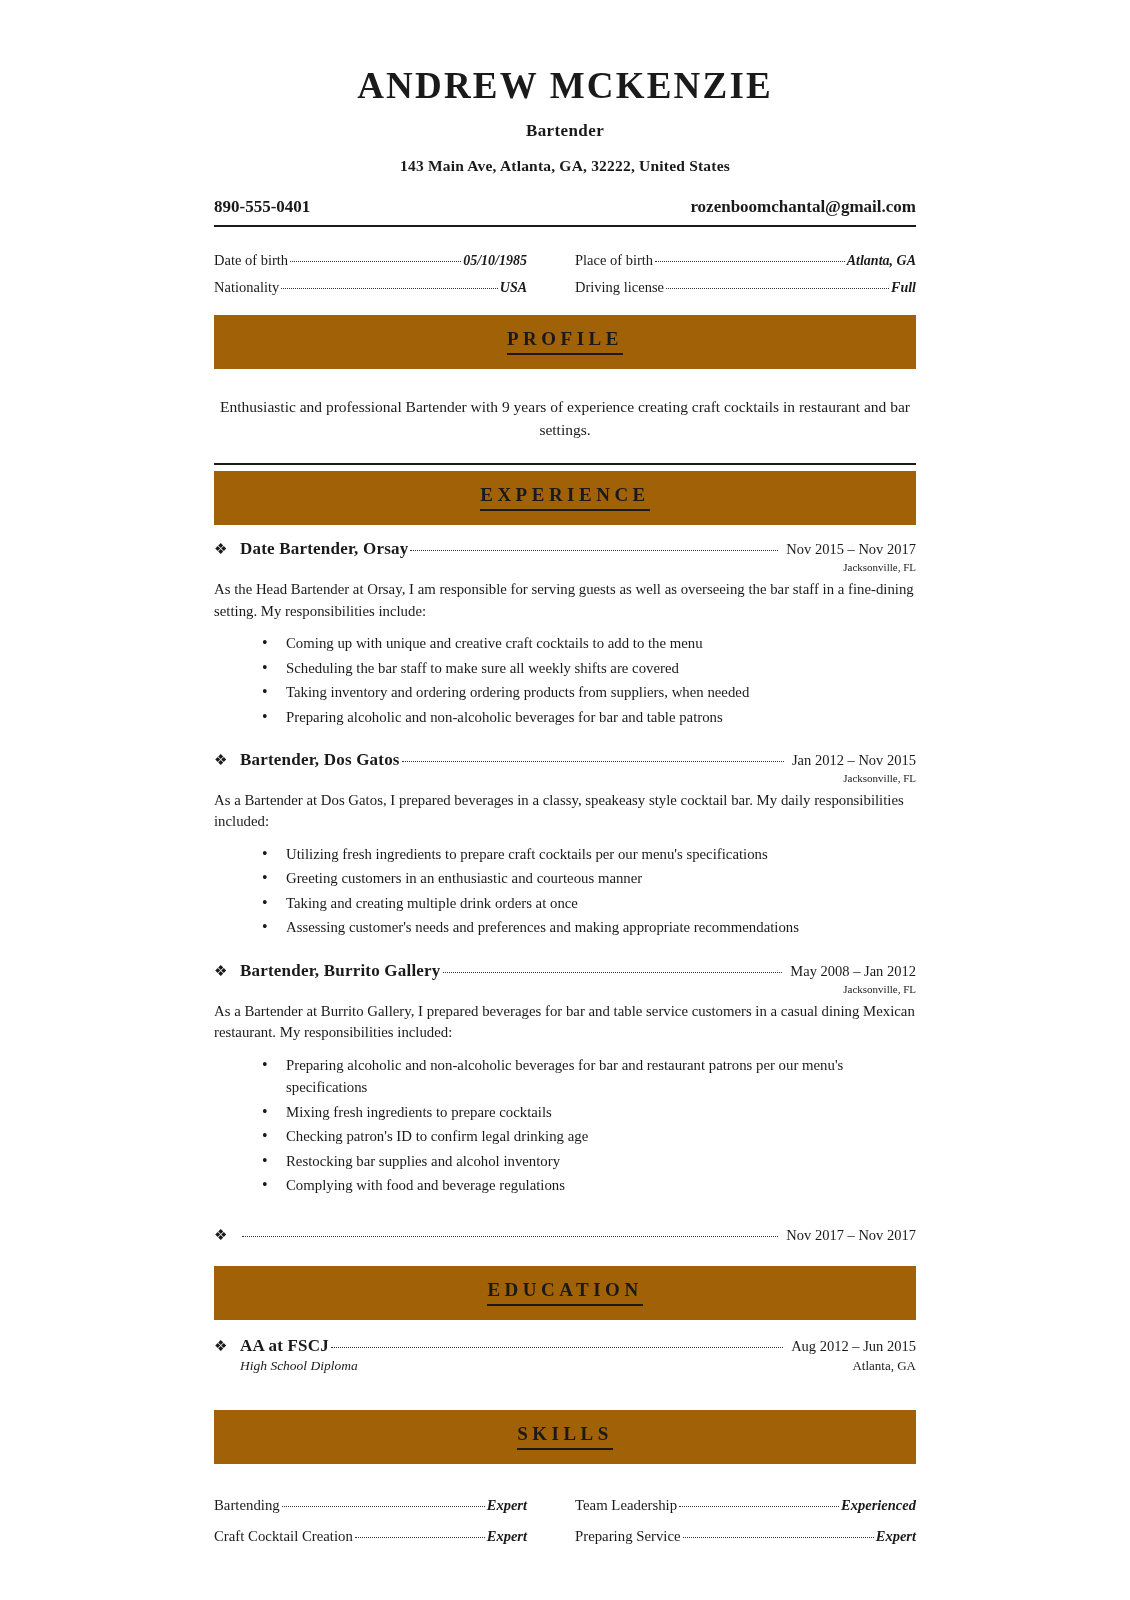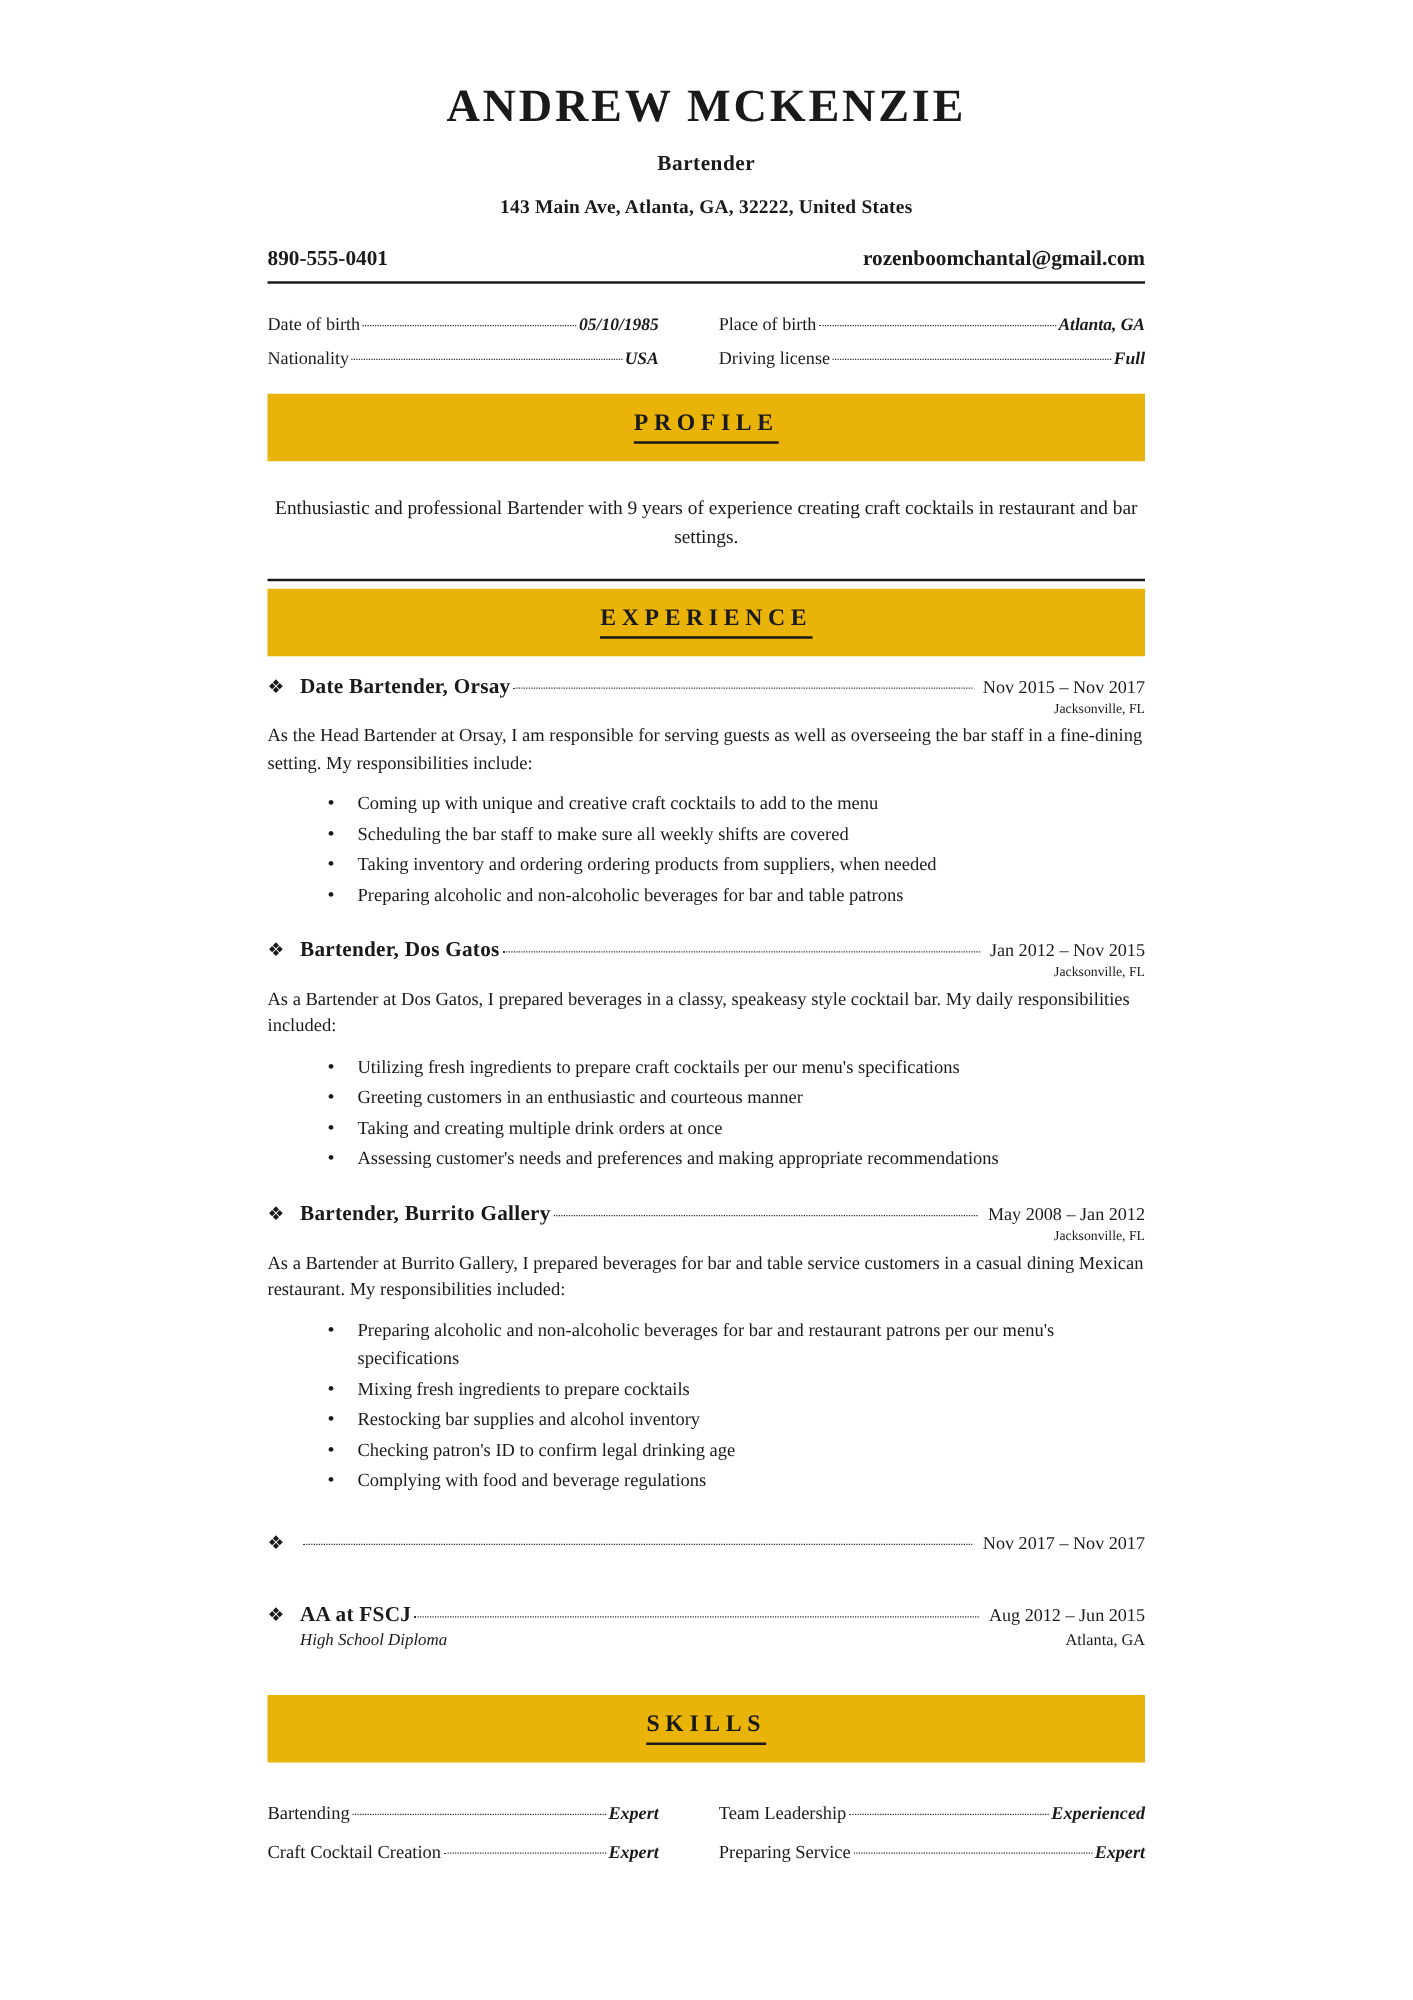--- a/index.html
+++ b/index.html
@@ -88,21 +88,21 @@
   }
   .detail-value {
     white-space: nowrap;
     font-style: italic;
     font-weight: bold;
     font-size: 14px;
   }
 
   
   .section-banner {
-    background: #eab308;
+    background: #a16207;
     text-align: center;
     padding: 13px 0 14px 0;
     margin-top: 6px;
   }
   .section-banner-title {
     display: inline-block;
     font-size: 19px;
     font-weight: bold;
     letter-spacing: 4.5px;
     padding-bottom: 3px;
@@ -312,37 +312,40 @@
         <span class="diamond-icon">❖</span>
         <span class="entry-title">Bartender, Burrito Gallery</span>
         <span class="dotfill"></span>
         <span class="entry-date">May 2008 – Jan 2012</span>
       </div>
       <div class="entry-location">Jacksonville, FL</div>
       <p class="entry-desc">As a Bartender at Burrito Gallery, I prepared beverages for bar and table service customers in a casual dining Mexican restaurant. My responsibilities included:</p>
       <ul class="entry-bullets">
         <li>Preparing alcoholic and non-alcoholic beverages for bar and restaurant patrons per our menu's specifications</li>
         <li>Mixing fresh ingredients to prepare cocktails</li>
+        <li>Checking patron's ID to confirm legal drinking age</li>
         <li>Restocking bar supplies and alcohol inventory</li>
-        <li>Checking patron's ID to confirm legal drinking age</li>
         <li>Complying with food and beverage regulations</li>
       </ul>
     </div>
 
     <div class="entry no-title">
       <div class="entry-head">
         <span class="diamond-icon">❖</span>
         <span class="entry-title empty"></span>
         <span class="dotfill"></span>
         <span class="entry-date">Nov 2017 – Nov 2017</span>
       </div>
     </div>
 
   </div>
 
+  <div class="section-banner">
+    <span class="section-banner-title">EDUCATION</span>
+  </div>
   <div class="education-wrap">
     <div class="entry">
       <div class="entry-head">
         <span class="diamond-icon">❖</span>
         <span class="entry-title">AA at FSCJ</span>
         <span class="dotfill"></span>
         <span class="entry-date">Aug 2012 – Jun 2015</span>
       </div>
       <div class="edu-sub-row">
         <span class="edu-degree">High School Diploma</span>

